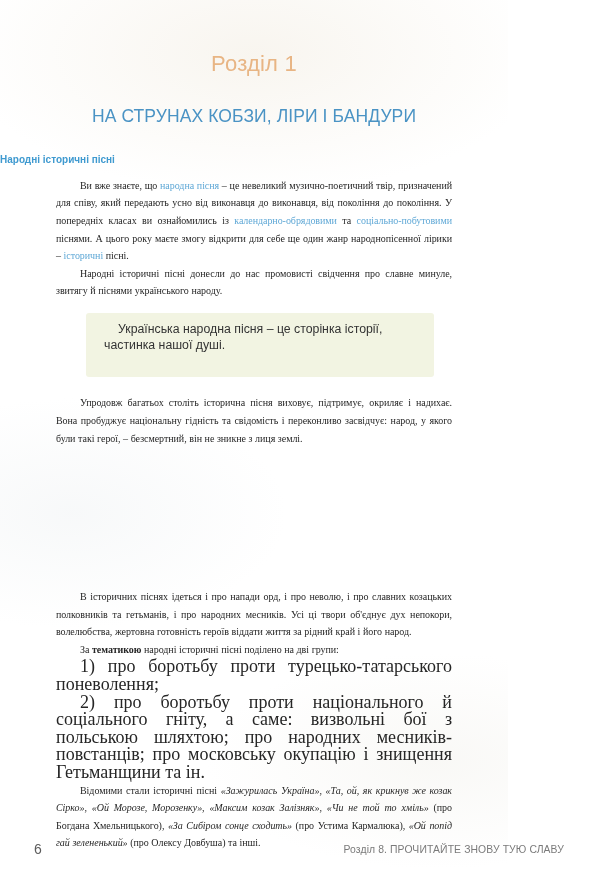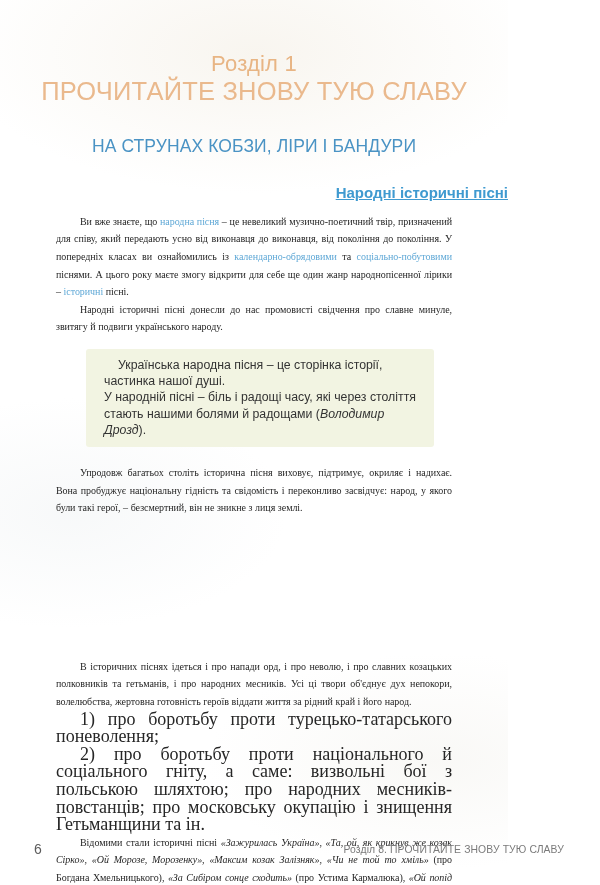--- a/index.html
+++ b/index.html
@@ -54,26 +54,25 @@
     font-family: "Liberation Sans", sans-serif;
     font-size: 17.5px;
     font-weight: 400;
     color: #4a93c4;
     text-align: center;
     letter-spacing: 0.1px;
     margin-top: 30px;
   }
   .subsection-title {
     font-family: "Liberation Sans", sans-serif;
-    font-size: 15px;
+    font-size: 10px;
     font-weight: 700;
     color: #3f9ad0;
-    text-align: right;
+    text-align: left;
     margin-top: 27px;
-    text-decoration: underline;
   }
 
   
   .body-area {
     padding: 0 56px 0 56px;
   }
   p.para {
     margin: 0;
     font-size: 10px;
     line-height: 17.6px;
@@ -97,21 +96,21 @@
     text-align: justify;
     text-indent: 24px;
     color: #262626;
   }
 
   
   .quote-box {
     margin: 13px 18px 0 30px;
     background: #f2f4e2;
     border-radius: 3px;
-    padding: 8px 14px 9px 18px;
+    padding: 8px 14px 24px 18px;
     font-family: "Liberation Sans", sans-serif;
     font-size: 12.3px;
     line-height: 16.2px;
     color: #333333;
   }
   .quote-box p { margin: 0; }
   .quote-first-line { text-indent: 14px; }
 
   
   .diagram {
@@ -154,35 +153,33 @@
     letter-spacing: 0.1px;
   }
 </style>
 </head>
 <body>
 
 <div class="page">
 
   <div class="chapter-block">
     <div class="chapter-label">Розділ 1</div>
-    <div class="chapter-title">ПРОЧИТАЙТЕ ЗНОВУ ТУЮ СЛАВУ</div>
   </div>
 
   <div class="section-title">НА СТРУНАХ КОБЗИ, ЛІРИ І БАНДУРИ</div>
   <div class="subsection-title">Народні історичні пісні</div>
 
   <div class="body-area">
 
     <p class="para first-para"><span>Ви вже знаєте, що </span><span class="term">народна пісня</span><span> – це невеликий музично-поетичний твір, призначений для співу, який передають усно від виконавця до виконавця, від покоління до покоління. У попередніх класах ви ознайомились із </span><span class="term">календарно-обрядовими</span><span> та </span><span class="term">соціально-побутовими</span><span> піснями. А цього року маєте змогу відкрити для себе ще один жанр народнопісенної лірики – </span><span class="term">історичні</span><span> пісні.</span></p>
 
-    <p class="para tight">Народні історичні пісні донесли до нас промовисті свідчення про славне минуле, звитягу й подвиги українського народу.</p>
+    <p class="para tight">Народні історичні пісні донесли до нас промовисті свідчення про славне минуле, звитягу й піснями українського народу.</p>
 
     <div class="quote-box">
       <p class="quote-first-line">Українська народна пісня – це сторінка історії, частинка нашої душі.</p>
-      <p><span>У народній пісні – біль і радощі часу, які через століття стають нашими болями й радощами (</span><span class="i">Володимир Дрозд</span><span>).</span></p>
     </div>
 
     <p class="para" style="margin-top:17px;">Упродовж багатьох століть історична пісня виховує, підтримує, окриляє і надихає. Вона пробуджує національну гідність та свідомість і переконливо засвідчує: народ, у якого були такі герої, – безсмертний, він не зникне з лиця землі.</p>
   </div>
 
   <div class="diagram">
     <svg class="diagram-svg" viewBox="0 0 600 885">
       <defs>
         <marker id="ah" markerWidth="7" markerHeight="7" refX="5.4" refY="3" orient="auto">
           <path d="M0,0 L6.4,3 L0,6 L1.6,3 Z" fill="#e0a877"></path>
@@ -200,20 +197,21 @@
       <line x1="246" y1="537" x2="213" y2="553" stroke="#e0a877" stroke-width="1.9" marker-end="url(#ah)"></line>
 
       <line x1="356" y1="537" x2="390" y2="553" stroke="#e0a877" stroke-width="1.9" marker-end="url(#ah)"></line>
     </svg>
 
   </div>
 
   <div class="body-area">
     <p class="para">В історичних піснях ідеться і про напади орд, і про неволю, і про славних козацьких полковників та гетьманів, і про народних месників. Усі ці твори об'єднує дух непокори, волелюбства, жертовна готовність героїв віддати життя за рідний край і його народ.</p>
 
+    <p class="para tight"><span>За </span><span class="b">тематикою</span><span> народні історичні пісні поділено на дві групи:</span></p>
 
     <p class="list-item">1) про боротьбу проти турецько-татарського поневолення;</p>
     <p class="list-item">2) про боротьбу проти національного й соціального гніту, а саме: визвольні бої з польською шляхтою; про народних месників-повстанців; про московську окупацію і знищення Гетьманщини та ін.</p>
 
     <p class="para tight"><span>Відомими стали історичні пісні </span><span class="i">«Зажурилась Україна»</span><span>, </span><span class="i">«Та, ой, як крикнув же козак Сірко»</span><span>, </span><span class="i">«Ой Морозе, Морозенку»</span><span>, </span><span class="i">«Максим козак Залізняк»</span><span>, </span><span class="i">«Чи не той то хміль»</span><span> (про Богдана Хмельницького), </span><span class="i">«За Сибіром сонце сходить»</span><span> (про Устима Кармалюка), </span><span class="i">«Ой попід гай зелененький»</span><span> (про Олексу Довбуша) та інші.</span></p>
   </div>
 
   <div class="footer">
     <div class="page-number">6</div>
     <div class="footer-title">Розділ 8. ПРОЧИТАЙТЕ ЗНОВУ ТУЮ СЛАВУ</div>

